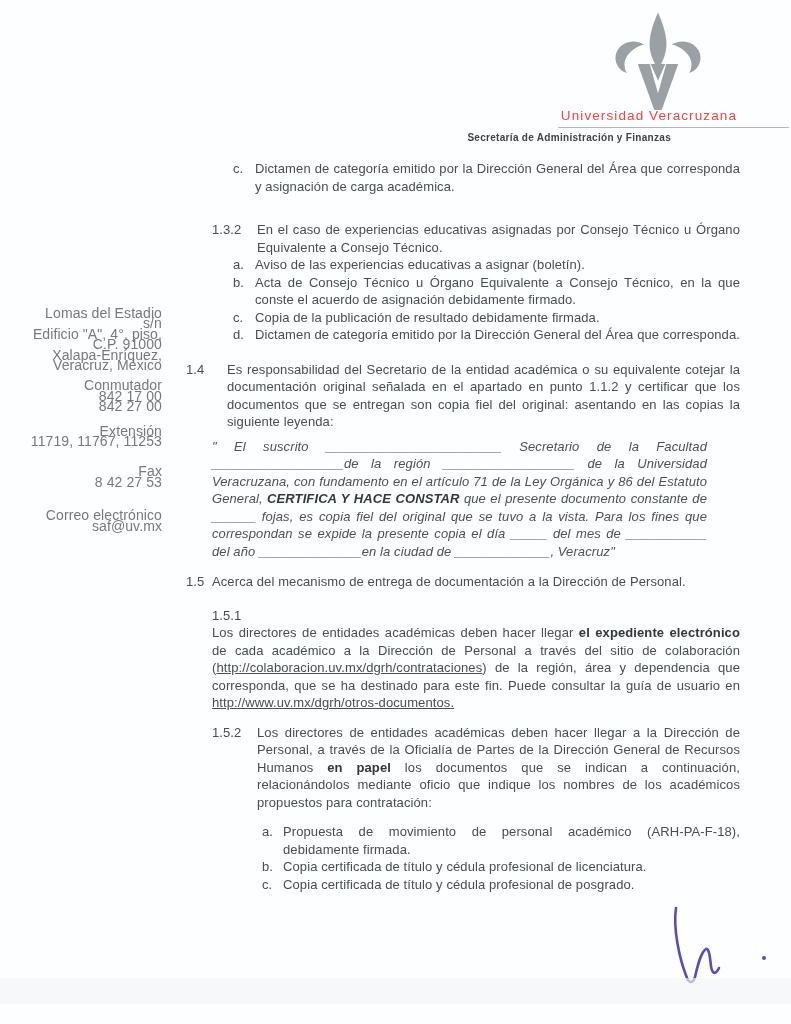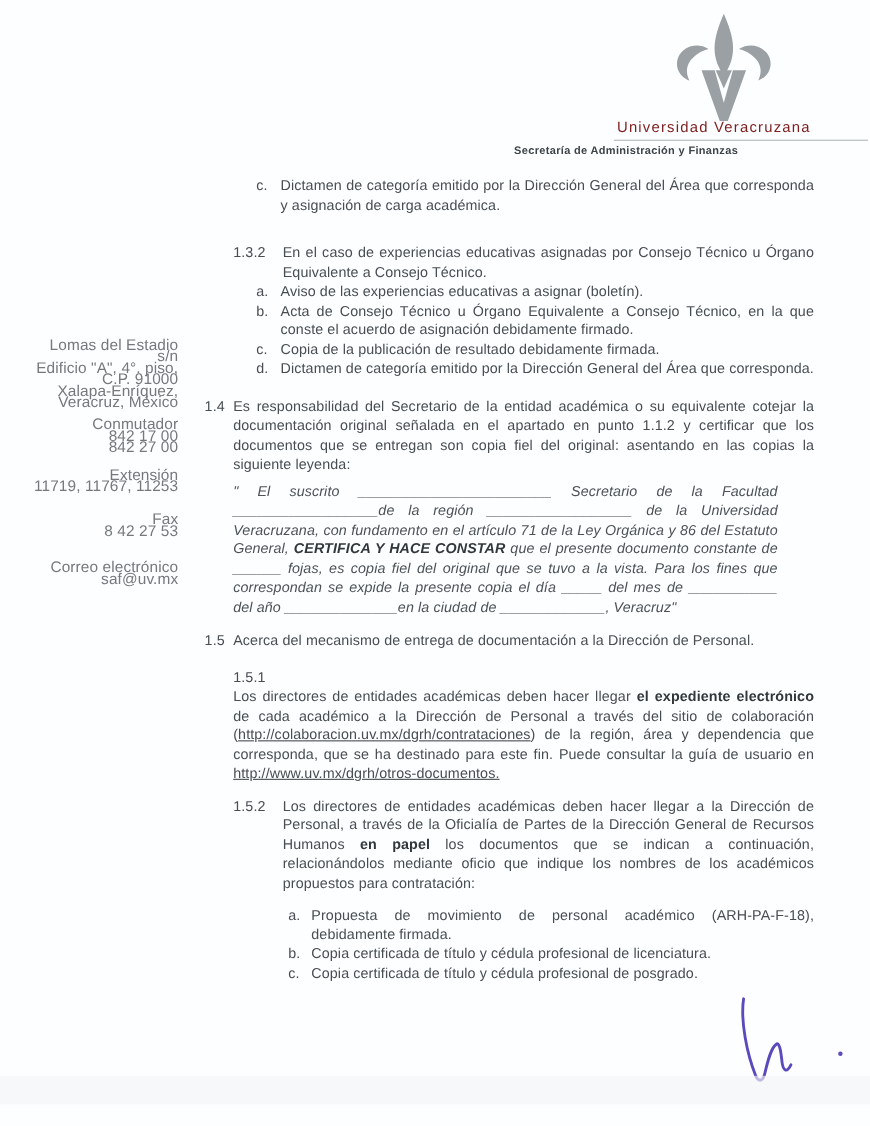--- a/index.html
+++ b/index.html
@@ -8,21 +8,21 @@
     background:#fdfeff;
     font-family:"Liberation Sans","DejaVu Sans",sans-serif;
     color:#474d51;
     -webkit-font-smoothing:antialiased;
   }
   .page{position:absolute;inset:0;background:#fdfeff;}
   
   .logo{position:absolute;left:612px;top:12px;width:92px;height:102px;}
   .brand{
     position:absolute;top:108px;right:54px;
-    font-size:13.5px;letter-spacing:1.1px;color:#7f1d1d;white-space:nowrap;
+    font-size:13.5px;letter-spacing:1.1px;color:#ef4444;white-space:nowrap;
   }
   .brand-rule{position:absolute;top:127px;left:558px;width:231px;height:1px;background:#b4b9bb;}
   .dept{
     position:absolute;top:132px;right:120px;
     font-size:10px;font-weight:bold;color:#3d4347;letter-spacing:.3px;white-space:nowrap;
   }
   
   .sidebar{
     position:absolute;left:30px;top:308px;width:132px;
     font-size:14px;line-height:10.4px;color:#75797c;text-align:right;letter-spacing:.1px;
@@ -40,21 +40,21 @@
   }
   .row{display:flex;align-items:flex-start;}
   .txt{flex:1;text-align:justify;}
   .intro-item{margin-left:47px;}
   .lbl{flex:none;width:22px;}
   .sub-sec{margin-left:26px;}
   .sub-num{flex:none;width:45px;}
   .top-num{flex:none;width:26px;}
   .s132{margin-top:26px;}
   .s132-items .row{margin-left:21px;}
-  .s14{margin-top:17px;}
+  .s14{margin-top:17px;gap:15px;}
   .quote{
     margin:7px 33px 0 26px;text-align:justify;
     font-style:italic;color:#4b5155;
   }
   .s15{margin-top:13px;}
   .s151{margin-top:16px;flex-direction:column;}
   .s152{margin-top:12px;}
   .s152-items{margin-top:12px;margin-left:76px;}
   .s152-items .lbl{width:21px;}
   .rt-b{font-weight:bold;color:#31373b;}

